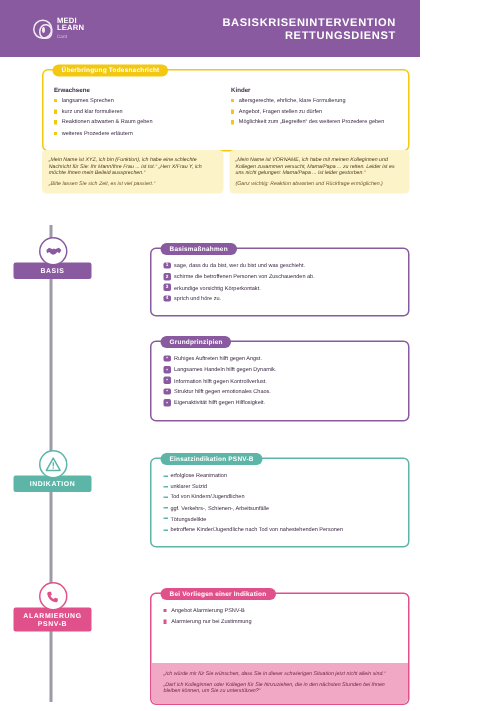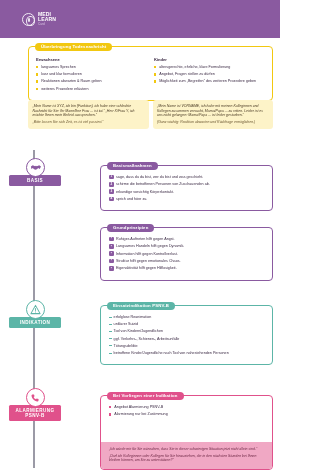--- a/index.html
+++ b/index.html
@@ -155,20 +155,22 @@
 <div class="header">
   <div class="logo-wrap">
     <div class="logo-circle"></div>
     <div class="logo-text">
       <span class="l1">MEDI</span>
       <span class="l2">LEARN</span>
       <span class="l3">Card</span>
     </div>
   </div>
   <div class="header-title">
+    <div>BASISKRISENINTERVENTION</div>
+    <div>RETTUNGSDIENST</div>
   </div>
 </div>
 
 <div class="panel-yellow">
   <div class="tag yellow">Überbringung Todesnachricht</div>
   <div class="cols">
     <div class="col">
       <div class="col-h">Erwachsene</div>
       <ul>
         <li><span class="sq yellow"></span><span>langsames Sprechen</span></li>

